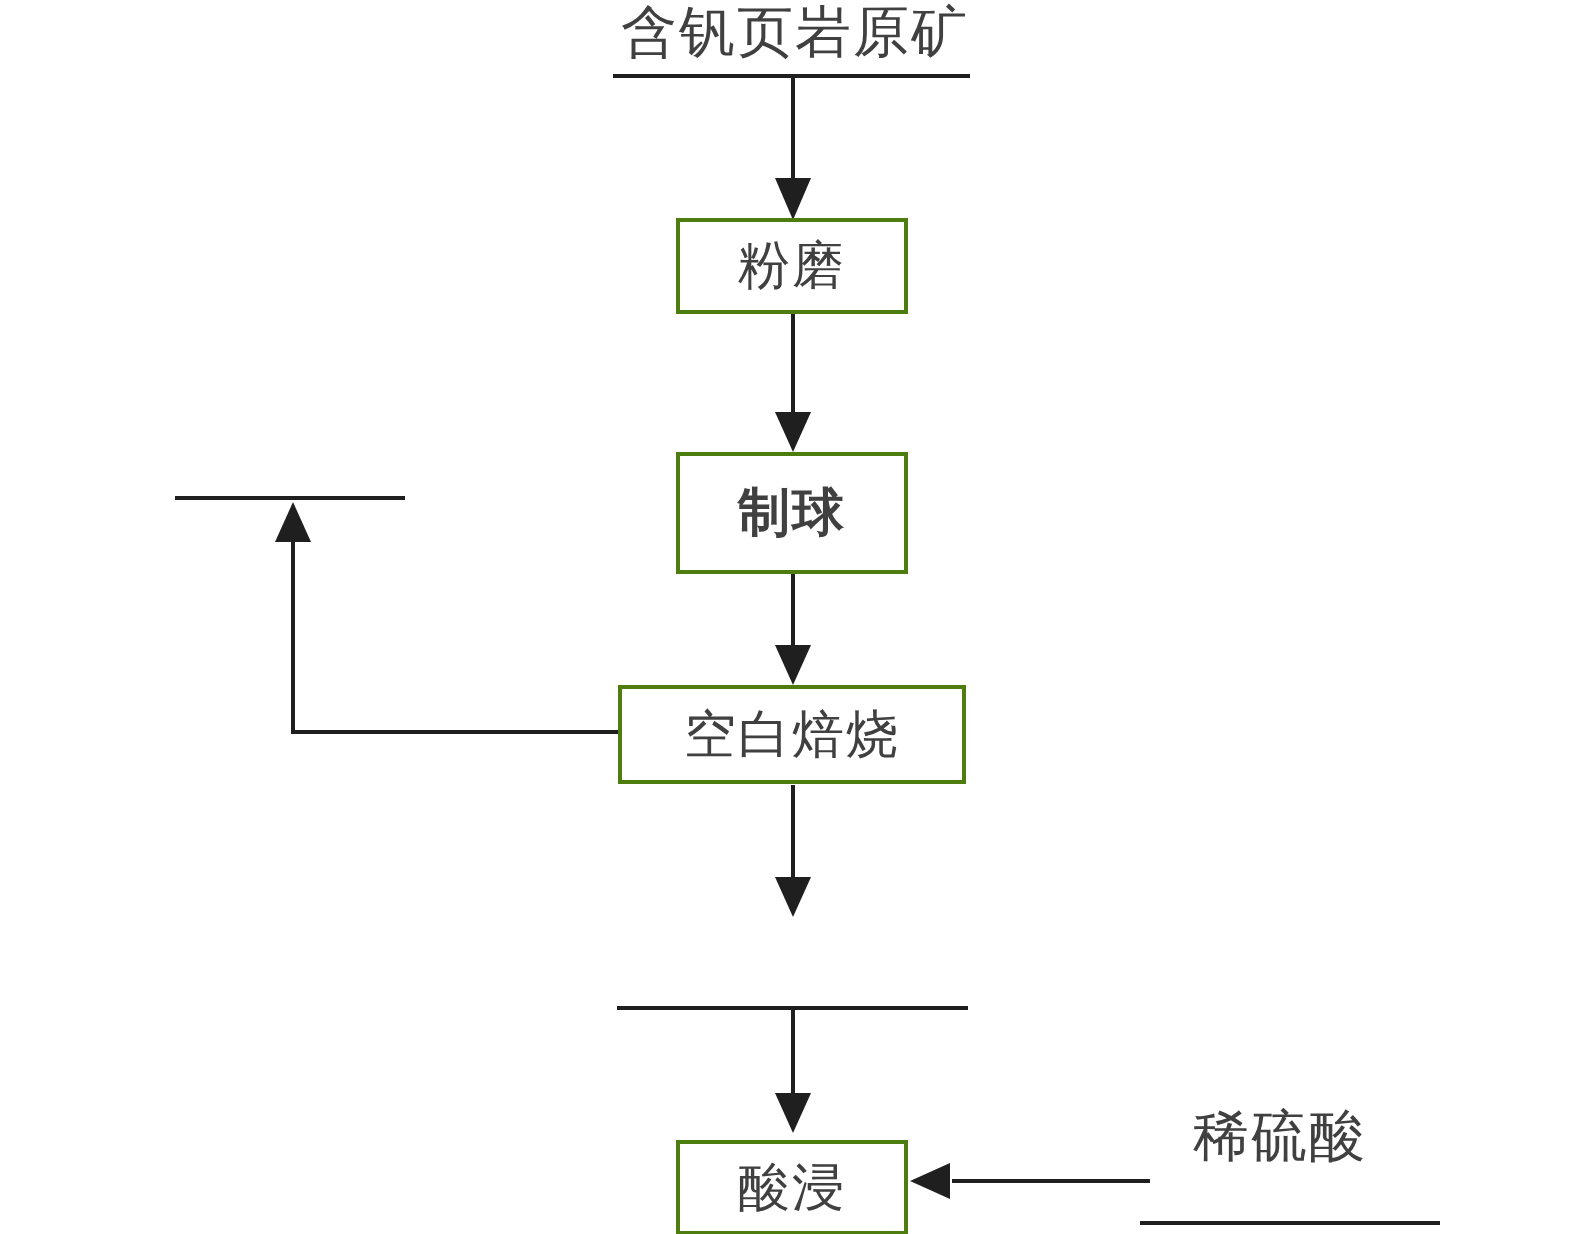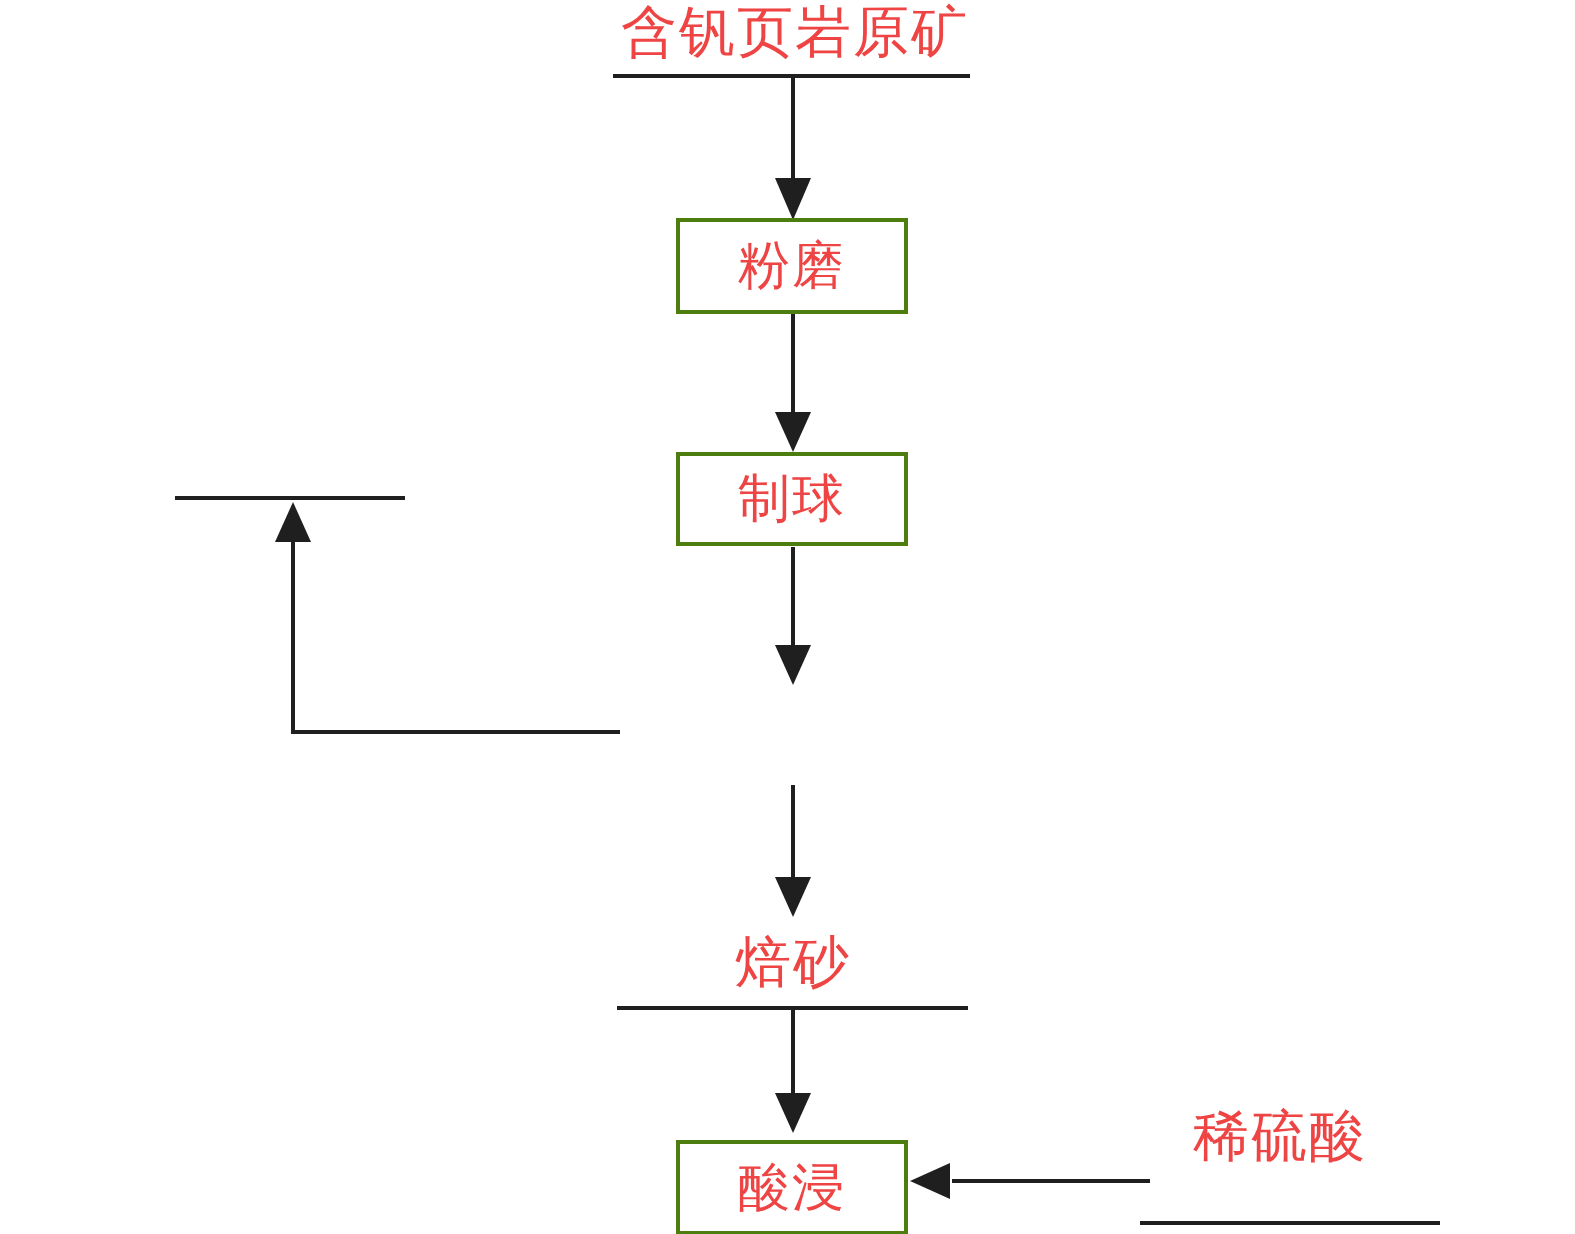--- a/index.html
+++ b/index.html
@@ -6,21 +6,21 @@
     margin: 0;
     padding: 0;
     background: #ffffff;
   }
   #stage {
     position: relative;
     width: 1575px;
     height: 1234px;
     background: #ffffff;
     font-family: "Liberation Serif", "DejaVu Serif", serif;
-    color: #ef4444;
+    color: #404040;
     overflow: hidden;
   }
   #connectors {
     position: absolute;
     left: 0;
     top: 0;
     width: 1575px;
     height: 1234px;
   }
   #connectors line {
@@ -82,30 +82,32 @@
     <line x1="793" y1="1008" x2="793" y2="1095"></line>
     <polygon points="775,1093 811,1093 793,1133"></polygon>
 
     <line x1="1150" y1="1181" x2="952" y2="1181"></line>
     <polygon points="950,1163 950,1199 910,1181"></polygon>
   </svg>
 
   <div class="flow-label" style="left:570px; top:4px; width:450px;">含钒页岩原矿</div>
 
 
-  <div class="flow-label" style="left:617px; top:934px; width:352px;">焙砂</div>
 
   <div class="flow-label" style="left:1130px; top:1108px; width:300px;">稀硫酸</div>
 
   <div class="node-box" style="left:676px; top:218px; width:232px; height:96px;">
     <span>粉磨</span>
   </div>
 
-  <div class="node-box" style="left:676px; top:452px; width:232px; height:94px;">
+  <div class="node-box" style="left:676px; top:452px; width:232px; height:122px;font-weight:bold;">
     <span>制球</span>
   </div>
 
+  <div class="node-box" style="left:618px; top:685px; width:348px; height:99px;">
+    <span>空白焙烧</span>
+  </div>
 
   <div class="node-box" style="left:676px; top:1133px; width:232px; height:95px;margin-top:7px;">
     <span>酸浸</span>
   </div>
 
 </div>
 
 </body></html>

